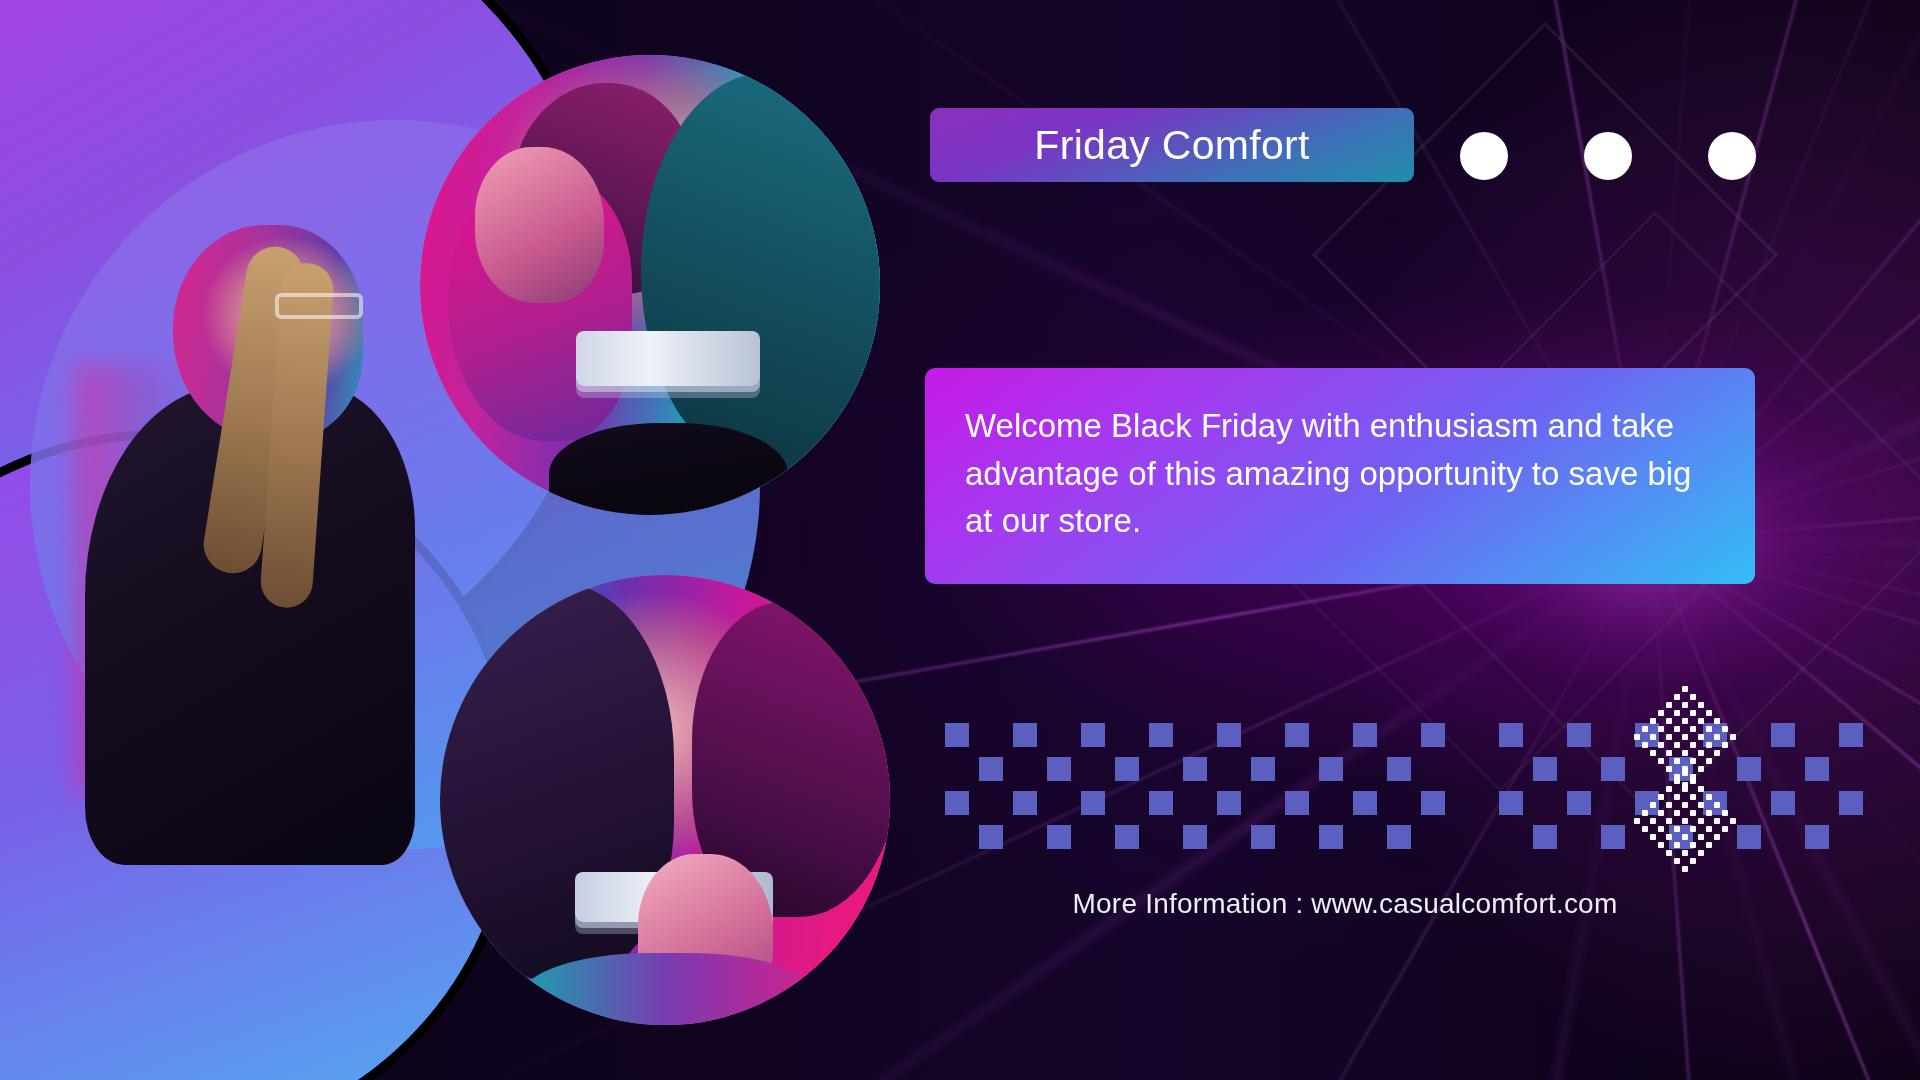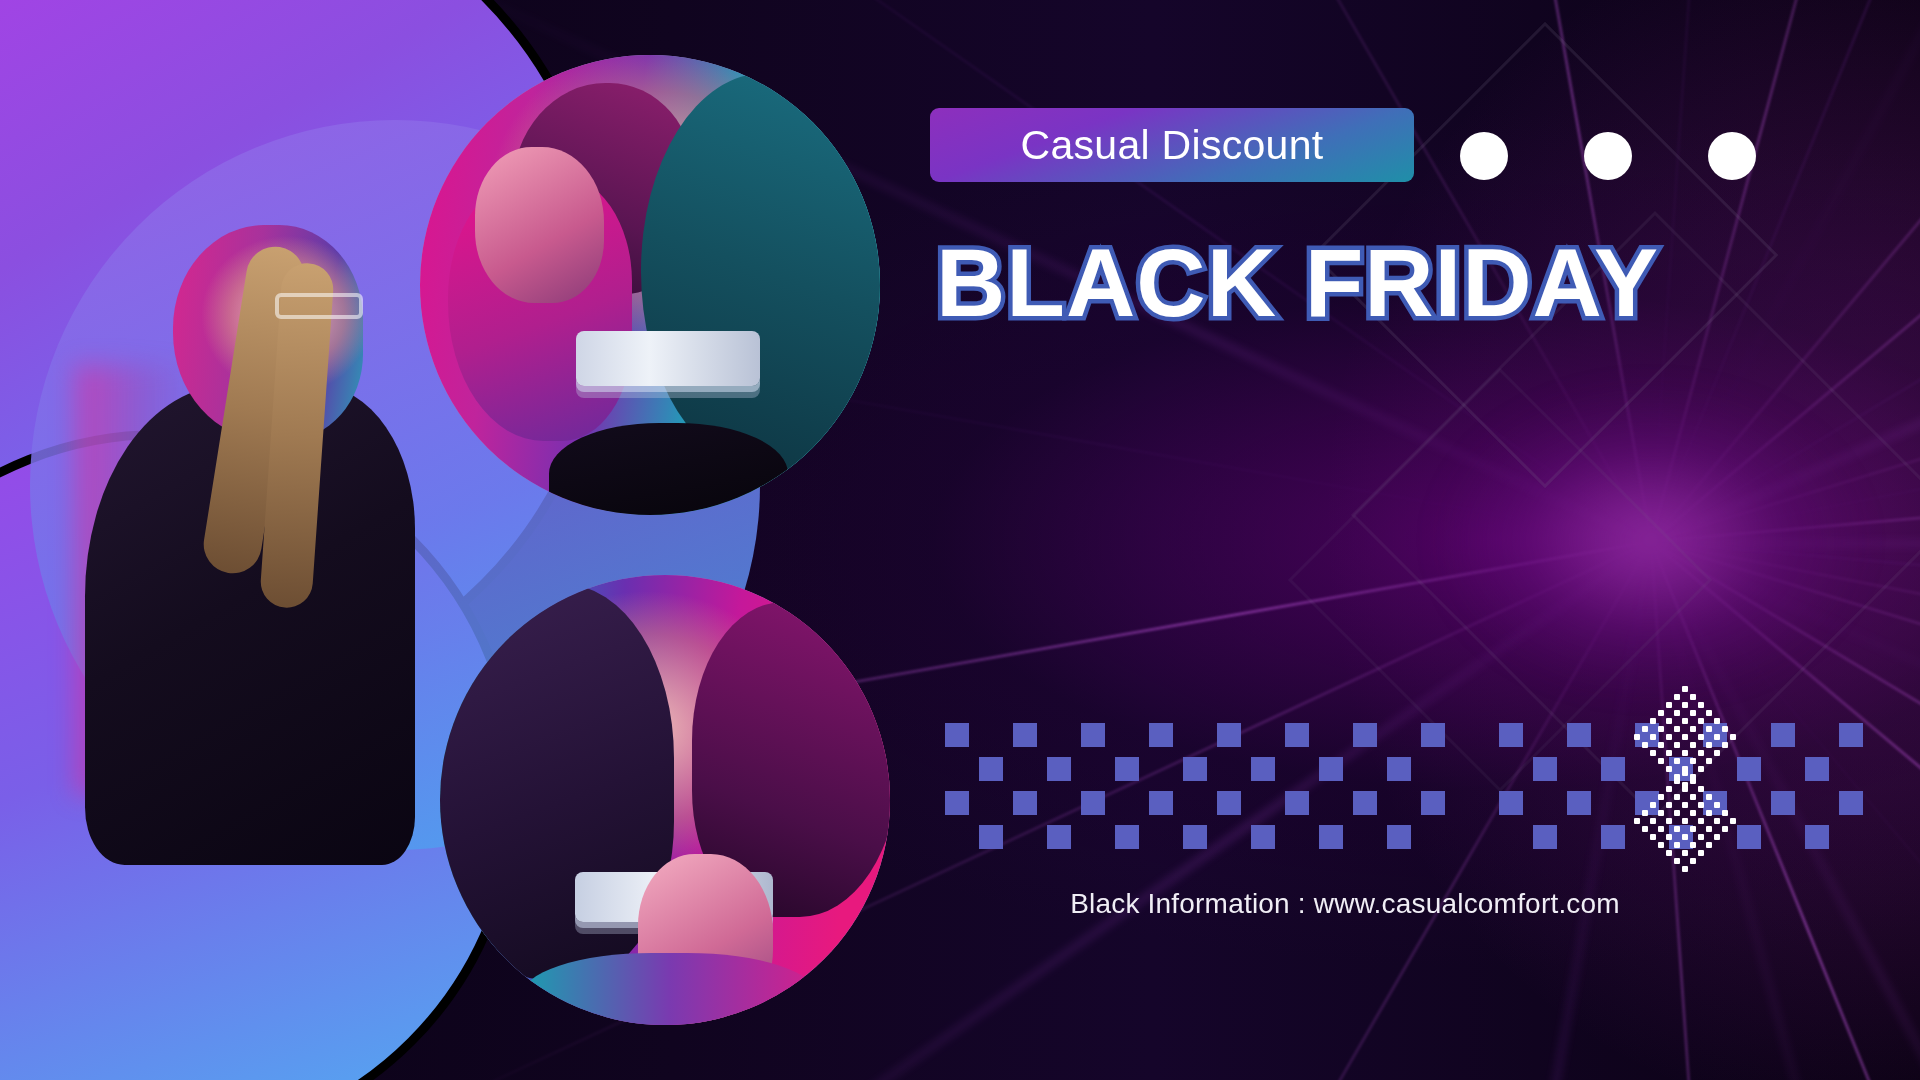--- a/index.html
+++ b/index.html
@@ -326,29 +326,31 @@
     <div class="ph-bot-hair-r"></div>
     <div class="ph-bot-hair"></div>
     <div class="ph-bot-neck"></div>
     <div class="ph-bot-hand"></div>
     <div class="ph-bot-body"></div>
   </div>
 
   <div class="content">
 
     <div class="badge">
-      <span class="badge-text">Casual Discount</span>
+      <span class="badge-text">Friday Comfort</span>
     </div>
 
     <div class="dot dot-1"></div>
     <div class="dot dot-2"></div>
     <div class="dot dot-3"></div>
 
-    <div class="headline">BLACK FRIDAY</div>
-
+
+    <div class="desc-box">
+      <div class="desc-text">Welcome Black Friday with enthusiasm and take advantage of this amazing opportunity to save big at our store.</div>
+    </div>
 
 
     <div class="checks">
       <div class="check-grid" id="grid-left">
           <div class="crow">
             <span class="csq" style="background: rgb(90, 95, 192);"></span>
             <span class="csq off" style="background: transparent;"></span>
             <span class="csq" style="background: rgb(90, 95, 192);"></span>
             <span class="csq off" style="background: transparent;"></span>
             <span class="csq" style="background: rgb(90, 95, 192);"></span>
@@ -565,16 +567,16 @@
         <span class="ddot" style="left: 70px; top: 142px;"></span>
         <span class="ddot" style="left: 86px; top: 142px;"></span>
         <span class="ddot" style="left: 46px; top: 150px;"></span>
         <span class="ddot" style="left: 62px; top: 150px;"></span>
         <span class="ddot" style="left: 78px; top: 150px;"></span>
         <span class="ddot" style="left: 54px; top: 158px;"></span>
         <span class="ddot" style="left: 70px; top: 158px;"></span>
         <span class="ddot" style="left: 62px; top: 166px;"></span>
       </div>
 
-    <div class="more-info">Black Information : www.casualcomfort.com</div>
+    <div class="more-info">More Information : www.casualcomfort.com</div>
   </div>
 
 </div>
 
 </body></html>

